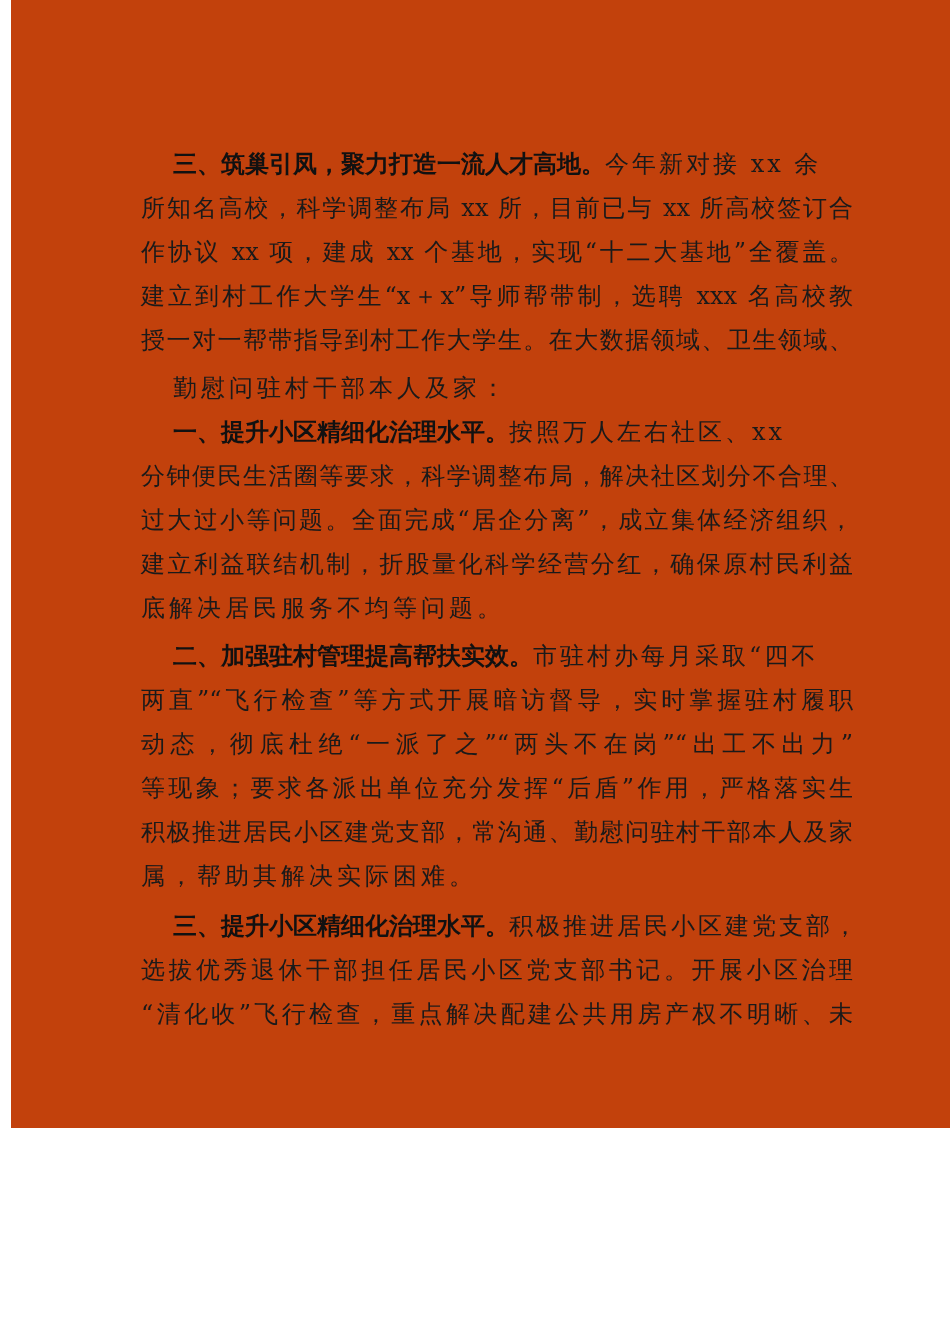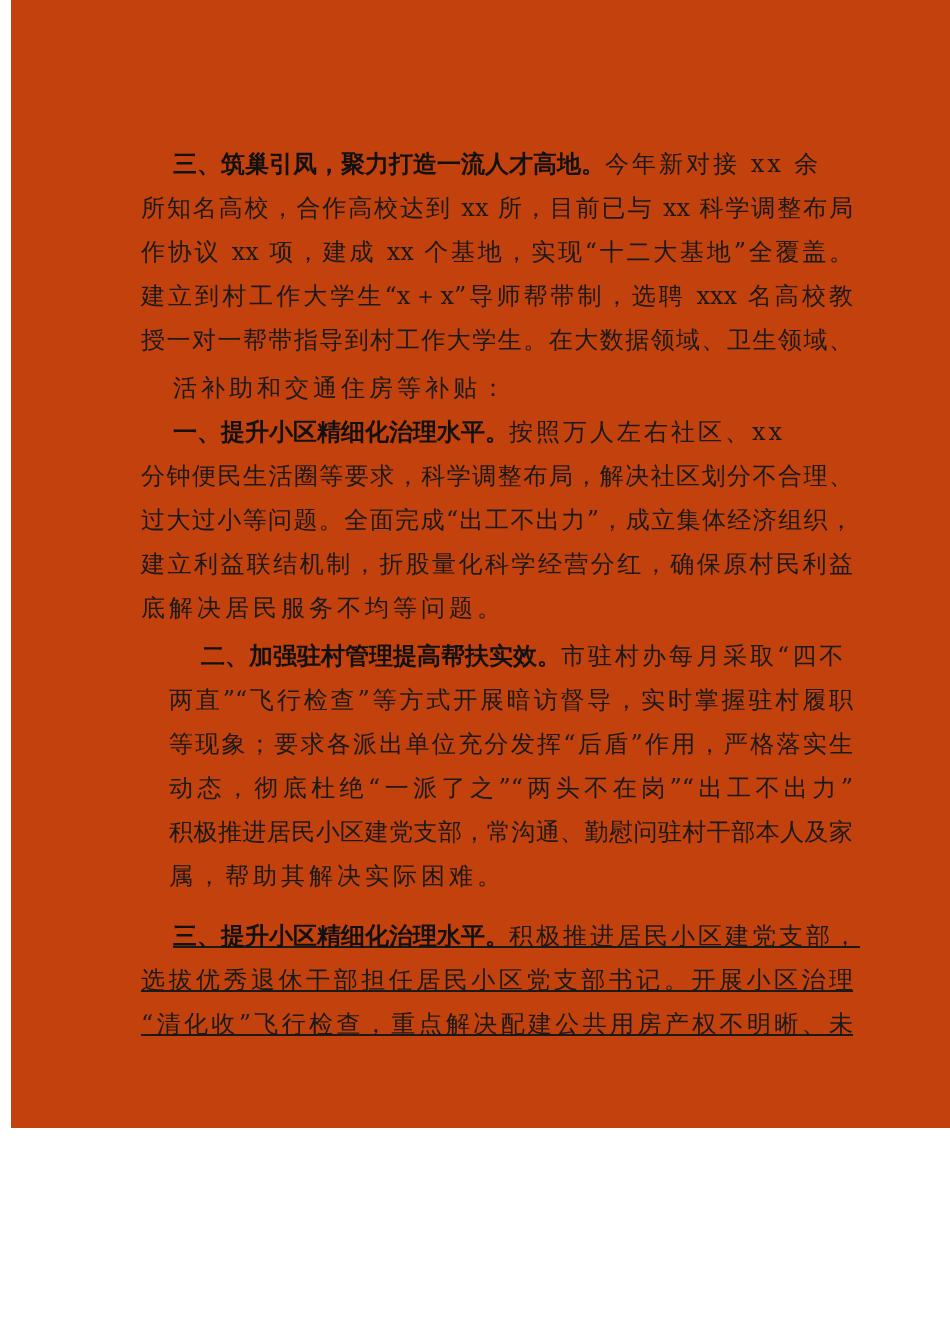--- a/index.html
+++ b/index.html
@@ -25,47 +25,47 @@
     }
   </style>
 </head>
 <body>
 
 <div class="page">
   <div class="content">
 
     <div class="para" style="margin-top:0;">
       <span class="line indent"><span class="heading">三、筑巢引凤，聚力打造一流人才高地。</span><span style="letter-spacing:3px;">今年新对接 xx 余</span></span>
-      <span class="line justify">所知名高校，合作高校达到 xx 所，目前已与 xx 科学调整布局</span>
+      <span class="line justify">所知名高校，科学调整布局 xx 所，目前已与 xx 所高校签订合</span>
       <span class="line justify">作协议 xx 项，建成 xx 个基地，实现“十二大基地”全覆盖。</span>
       <span class="line justify">建立到村工作大学生“x＋x”导师帮带制，选聘 xxx 名高校教</span>
       <span class="line justify">授一对一帮带指导到村工作大学生。在大数据领域、卫生领域、</span>
     </div>
 
     <div class="para" style="margin-top:4px;">
-      <span class="line indent">活补助和交通住房等补贴：</span>
+      <span class="line indent">勤慰问驻村干部本人及家：</span>
     </div>
 
     <div class="para">
       <span class="line indent"><span class="heading">一、提升小区精细化治理水平。</span><span style="letter-spacing:3px;">按照万人左右社区、xx</span></span>
       <span class="line justify">分钟便民生活圈等要求，科学调整布局，解决社区划分不合理、</span>
-      <span class="line justify">过大过小等问题。全面完成“出工不出力”，成立集体经济组织，</span>
+      <span class="line justify">过大过小等问题。全面完成“居企分离”，成立集体经济组织，</span>
       <span class="line justify">建立利益联结机制，折股量化科学经营分红，确保原村民利益</span>
       <span class="line">底解决居民服务不均等问题。</span>
     </div>
 
-    <div class="para" style="margin-top:4px;margin-left:28px;">
+    <div class="para" style="margin-top:4px;">
       <span class="line indent"><span class="heading">二、加强驻村管理提高帮扶实效。</span><span style="letter-spacing:3px;">市驻村办每月采取“四不</span></span>
       <span class="line justify">两直”“飞行检查”等方式开展暗访督导，实时掌握驻村履职</span>
+      <span class="line justify">动态，彻底杜绝“一派了之”“两头不在岗”“出工不出力”</span>
       <span class="line justify">等现象；要求各派出单位充分发挥“后盾”作用，严格落实生</span>
-      <span class="line justify">动态，彻底杜绝“一派了之”“两头不在岗”“出工不出力”</span>
       <span class="line justify">积极推进居民小区建党支部，常沟通、勤慰问驻村干部本人及家</span>
       <span class="line">属，帮助其解决实际困难。</span>
     </div>
 
-    <div class="para" style="margin-top:16px;text-decoration:underline;">
+    <div class="para" style="margin-top:6px;">
       <span class="line indent"><span class="heading">三、提升小区精细化治理水平。</span><span style="letter-spacing:3px;">积极推进居民小区建党支部，</span></span>
       <span class="line justify">选拔优秀退休干部担任居民小区党支部书记。开展小区治理</span>
       <span class="line justify">“清化收”飞行检查，重点解决配建公共用房产权不明晰、未</span>
     </div>
 
   </div>
 </div>
 
 </body></html>

